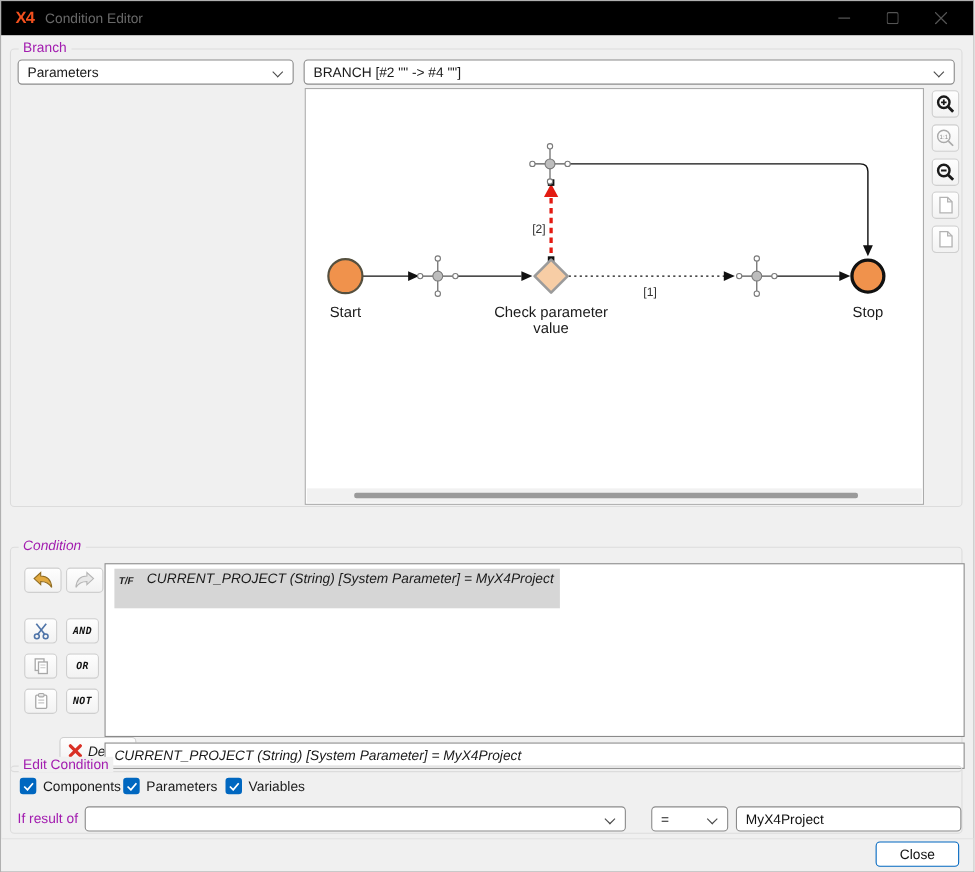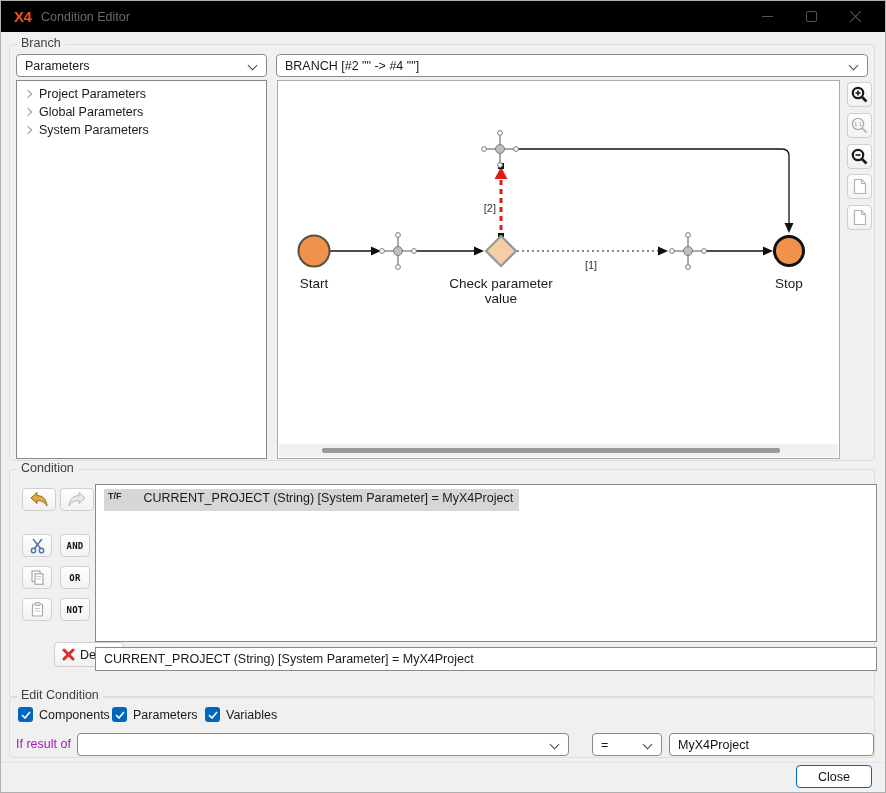--- a/index.html
+++ b/index.html
@@ -10,21 +10,21 @@
     background: #f0f0f0; border: 1px solid #b0b0b0; overflow: hidden;
   }
   
   .titlebar { position:absolute; left:0; top:0; width:100%; height:31px; background:#000000; }
   .logo { position:absolute; left:13px; top:7px; font-weight:bold; font-size:15px; color:#f3501e; letter-spacing:-0.5px; }
   .title-text { position:absolute; left:40px; top:9px; font-size:12.5px; color:#696969; }
   .tb-btn { position:absolute; top:0; width:44px; height:31px; display:flex; align-items:center; justify-content:center; }
   .tb-min { left:744px; } .tb-max { left:788px; } .tb-close { left:832px; }
   
   .group { position:absolute; border:1px solid #dcdcdc; border-radius:4px; }
-  .group-label { position:absolute; top:-9px; left:7px; background:#f0f0f0; padding:0 4px; font-size:12.5px; color:#404040; }
+  .group-label { position:absolute; top:-9px; left:7px; background:#f0f0f0; padding:0 4px; font-size:12.5px; color:#a21caf; }
   
   .combo { position:absolute; height:23px; background:#fff; border:1px solid #8a8a8a; border-radius:4px;
            display:flex; align-items:center; padding:0 24px 0 8px; font-size:12.5px; white-space:nowrap; overflow:hidden; }
   .combo .chev { position:absolute; right:10px; top:7px; width:7px; height:7px;
                  border-right:1.4px solid #4a4a4a; border-bottom:1.4px solid #4a4a4a; transform:rotate(45deg); }
   .textbox { position:absolute; height:23px; background:#fff; border:1px solid #8a8a8a; border-radius:4px;
              padding:0 8px; font-size:12.5px; font-family:"Liberation Sans",sans-serif; color:#111; }
   
   .white-panel { position:absolute; background:#fff; border:1px solid #8a8a8a; }
   .tree-item { position:relative; height:18px; display:flex; align-items:center; padding-left:22px; font-size:12.5px; }
@@ -35,21 +35,21 @@
   .hthumb { position:absolute; left:43px; top:4px; width:458px; height:5px; background:#9a9a9a; border-radius:2px; }
   
   .sbtn { position:absolute; border:1px solid #cfcfcf; border-radius:4px;
           background:linear-gradient(#fefefe,#f2f2f2); display:flex; align-items:center; justify-content:center; }
   .zbtn { left:837px; width:25px; height:25px; }
   .opbtn { font-size:9px; font-weight:bold; letter-spacing:.3px; color:#111; font-family:"DejaVu Sans Mono",monospace; }
   .del-btn { position:absolute; left:10px; top:172px; width:70px; height:25px; border:1px solid #cfcfcf; border-radius:4px;
              background:linear-gradient(#fefefe,#f2f2f2); display:flex; align-items:center; justify-content:center; gap:5px; font-size:12.5px;margin-left:34px; }
   
   .cond-list { position:absolute; left:85px; top:14px; width:782px; height:158px; background:#fff; border:1px solid #8a8a8a; overflow:hidden; }
-  .cond-item { display:inline-flex; align-items:flex-start; gap:22px; margin:4px 0 0 8px; padding:2px 6px 6px 4px; background:#d6d6d6; font-size:12.5px; }
+  .cond-item { display:inline-flex; align-items:flex-end; gap:12px; margin:4px 0 0 8px; padding:2px 6px 20px 4px; background:#d6d6d6; font-size:12.5px; }
   .tf-icon { font-size:9px; font-weight:bold; color:#222; }
   .cond-preview { position:absolute; left:85px; top:177px; width:782px; height:24px; background:#fff; border:1px solid #8a8a8a;
                   display:flex; align-items:center; padding:0 8px; font-size:12.5px; }
   .cb-item { position:absolute; display:flex; align-items:center; gap:6px; font-size:12.5px; }
   .cbox { width:15px; height:15px; background:#0067c0; border-radius:3px; display:flex; align-items:center; justify-content:center; }
   
   .footer { position:absolute; left:0; top:761px; width:100%; height:32px; border-top:1px solid #e3e3e3; background:#f0f0f0; }
   .close-btn { position:absolute; left:795px; top:764px; width:76px; height:23px; background:#fff; border:1px solid #0067c0;
                border-radius:4px; display:flex; align-items:center; justify-content:center; font-size:12.5px; color:#111;text-align:center; }
   .lbl { position:absolute; font-size:12.5px; color:#a21caf; }
@@ -86,34 +86,20 @@
 
     <div class="combo" style="left:6px; top:9px; width:251px;">
       <span>Parameters</span>
       <span class="chev"></span>
     </div>
     <div class="combo" style="left:266px; top:9px; width:592px;">
       <span>BRANCH  [#2 "" -&gt; #4 ""]</span>
       <span class="chev"></span>
     </div>
 
-    <div class="white-panel" style="left:6px; top:35px; width:251px; height:379px; padding-top:4px;">
-      <div class="tree-item">
-        <span class="tree-chev"></span>
-        <span>Project Parameters</span>
-      </div>
-      <div class="tree-item">
-        <span class="tree-chev"></span>
-        <span>Global Parameters</span>
-      </div>
-      <div class="tree-item">
-        <span class="tree-chev"></span>
-        <span>System Parameters</span>
-      </div>
-    </div>
 
     <div class="diagram-panel" style="left:267px; top:35px; width:563px; height:379px;">
       <svg width="561" height="363" viewBox="0 0 561 363">
         <defs>
           <g id="cross">
             <line x1="-16" y1="0" x2="16" y2="0" stroke="#555" stroke-width="1"></line>
             <line x1="0" y1="-16" x2="0" y2="16" stroke="#555" stroke-width="1"></line>
             <circle cx="-16" cy="0" r="2.4" fill="#fff" stroke="#7a7a7a" stroke-width="1"></circle>
             <circle cx="16" cy="0" r="2.4" fill="#fff" stroke="#7a7a7a" stroke-width="1"></circle>
             <circle cx="0" cy="-16" r="2.4" fill="#fff" stroke="#7a7a7a" stroke-width="1"></circle>
@@ -192,21 +178,21 @@
       </svg>
     </div>
     <div class="sbtn zbtn" style="top:160px;">
       <svg width="16" height="17">
         <path d="M2.5,1.5 H9.5 L13.5,5.5 V15.5 H2.5 Z" fill="#fff" stroke="#b3b3b3" stroke-width="1.2"></path>
         <path d="M9.5,1.5 V5.5 H13.5" fill="none" stroke="#b3b3b3" stroke-width="1.2"></path>
       </svg>
     </div>
   </div>
 
-  <div class="group" style="left:8px; top:468px; width:866px; height:229px;">
+  <div class="group" style="left:8px; top:496px; width:866px; height:205px;font-style:italic;">
     <span class="group-label">Condition</span>
 
     <div class="sbtn" style="left:12px; top:18px; width:34px; height:23px;">
       <svg width="22" height="17" viewBox="0 0 22 17">
         <path d="M9,12.5 L3,7 L9,1.5 V4.6 C14.5,4.6 18.5,8 19,15 C16.5,11 13.5,9.6 9,9.6 Z" fill="#e2a93f" stroke="#8f6b22" stroke-width="1"></path>
       </svg>
     </div>
     <div class="sbtn" style="left:50px; top:18px; width:34px; height:23px;">
       <svg width="22" height="17" viewBox="0 0 22 17">
         <path d="M13,12.5 L19,7 L13,1.5 V4.6 C7.5,4.6 3.5,8 3,15 C5.5,11 8.5,9.6 13,9.6 Z" fill="#e8e8e8" stroke="#b5b5b5" stroke-width="1"></path>

